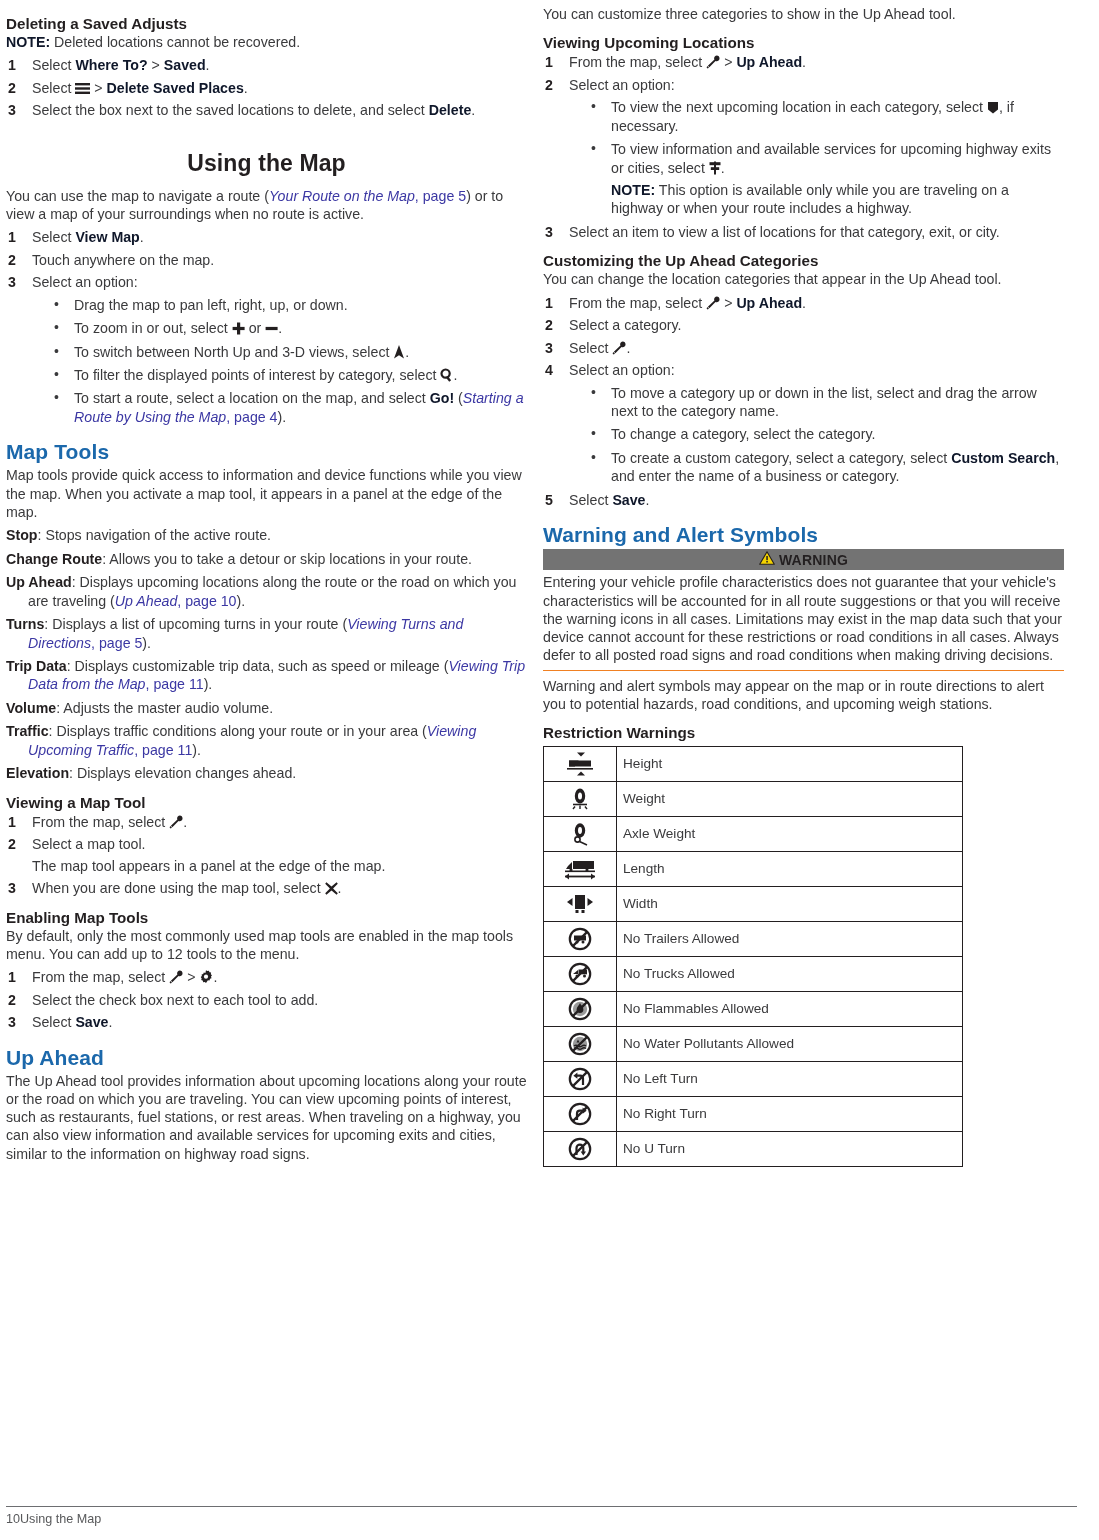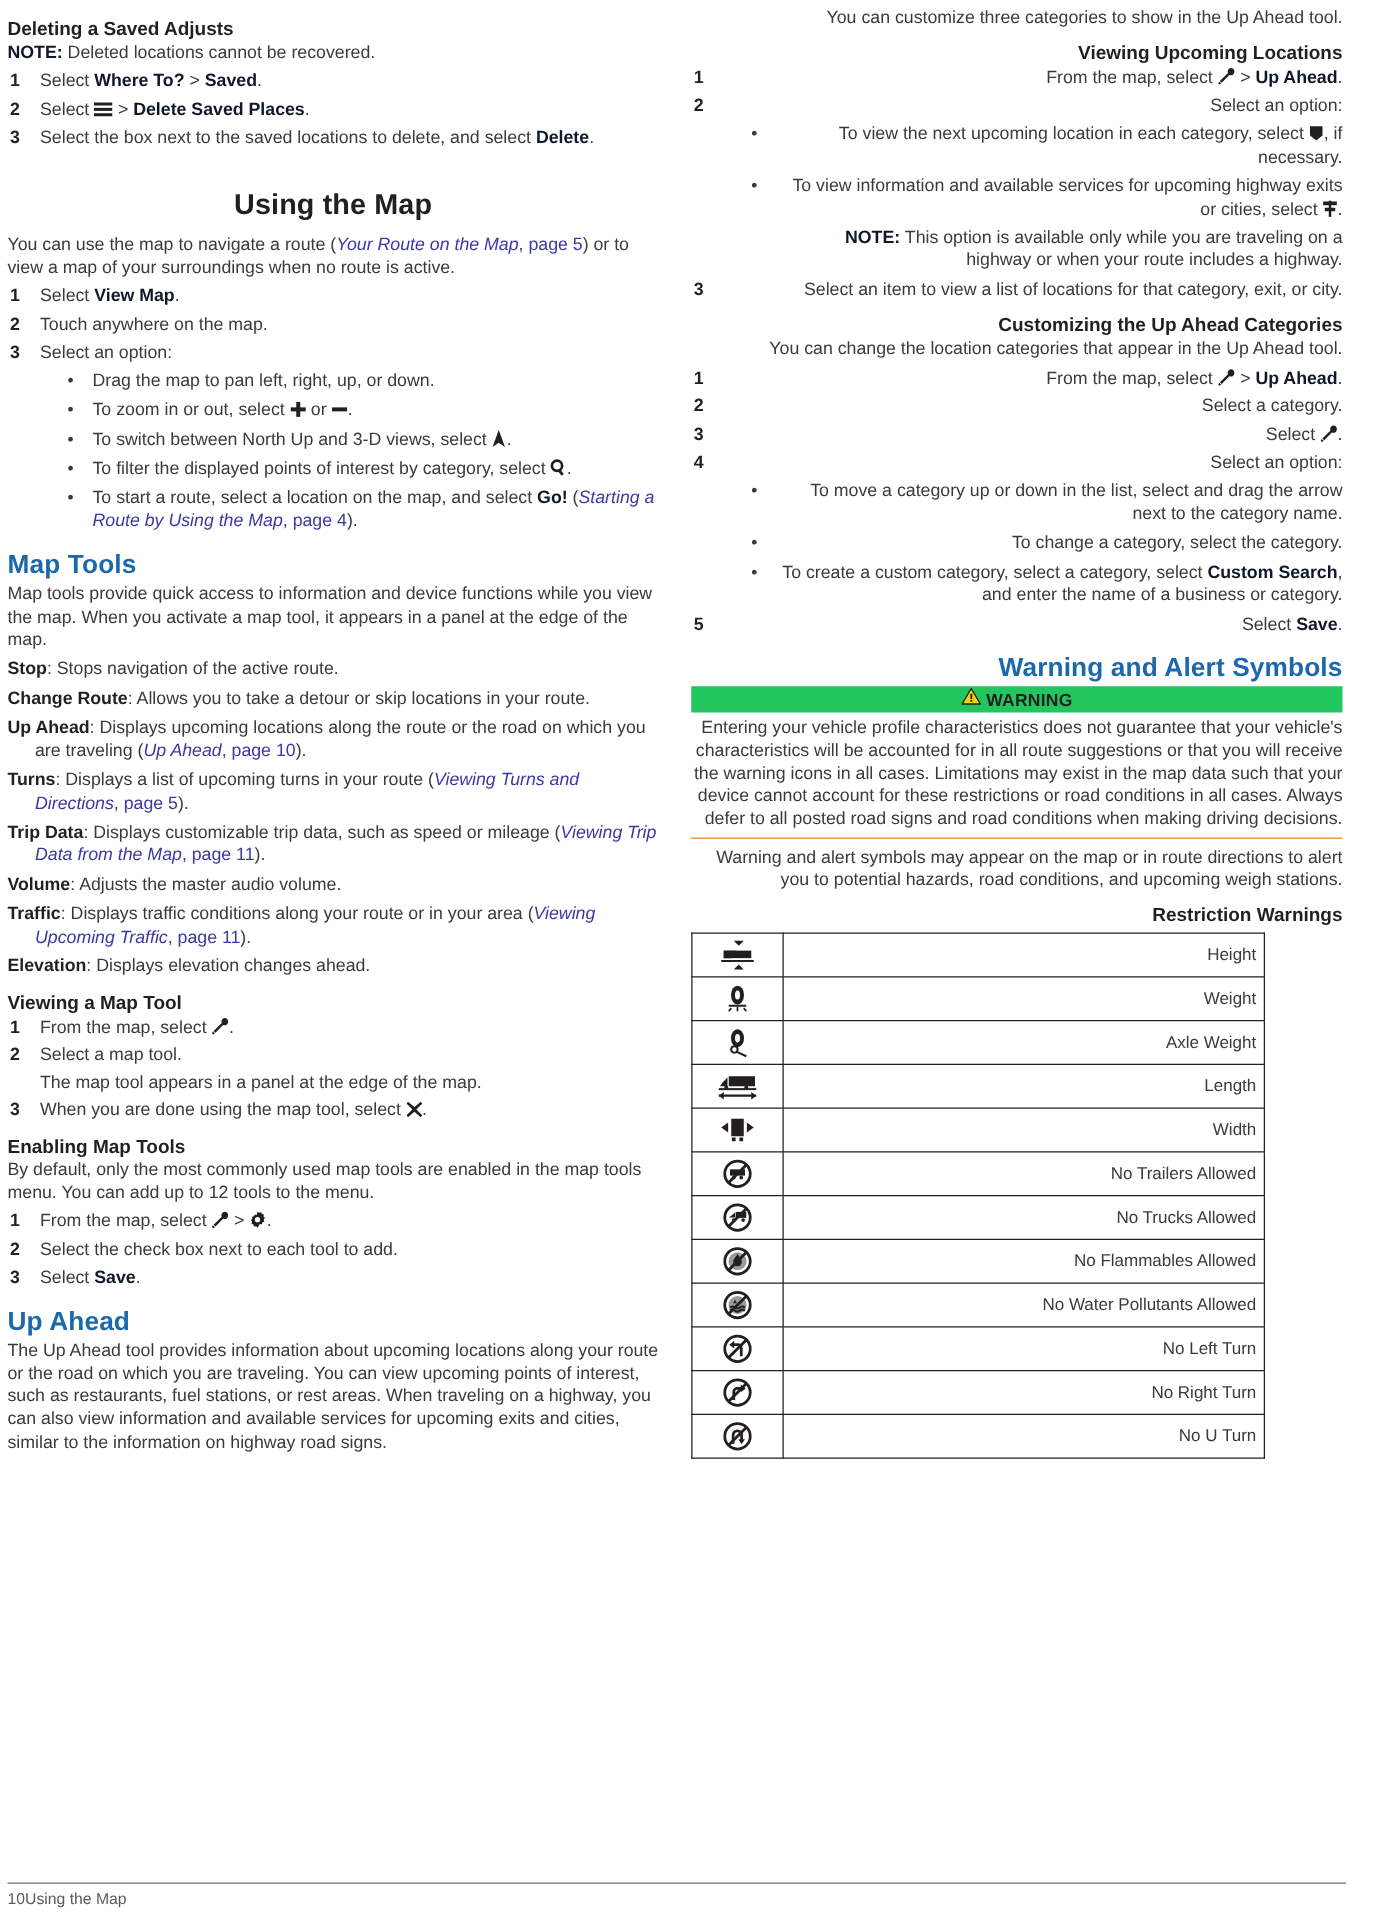--- a/index.html
+++ b/index.html
@@ -8,21 +8,21 @@
     background:#ffffff;
     font-family:"Liberation Sans", sans-serif;
     color:#231f20;
     position:relative;
     overflow:hidden;
   }
   .page { position:relative; width:1099px; height:1540px; box-sizing:border-box; padding:4px 22px 0 6px; }
   .cols { display:flex; gap:0; width:1071px; }
   .col { width:521px; }
   .col.left { padding-right:14px; }
-  .col.right { margin-left:12px;text-align:right; }
+  .col.right { margin-left:2px; }
 
   h1.chapter {
     font-size:23px; font-weight:bold; text-align:center;
     color:#231f20; margin:30px 0 10px 0; letter-spacing:0.1px;
   }
   h2.blue {
     font-size:21px; font-weight:bold; color:#1b68ab;
     margin:14px 0 2px 0; letter-spacing:0.1px;
   }
   h3.sub {
@@ -63,29 +63,29 @@
     padding-left:22px; text-indent:-22px;
   }
   dl.defs .def .term { font-weight:bold; color:#231f20; }
 
   
   .ic { display:inline-block; vertical-align:-2px; line-height:0; }
   .ic svg { display:block; }
 
   
   .warn-bar {
-    background:#22c55e; height:21px; display:flex; align-items:center;
+    background:#737373; height:21px; display:flex; align-items:center;
     justify-content:center; margin:2px 0 3px 0;
   }
   .warn-bar .wtxt { font-size:14px; font-weight:bold; color:#231f20; letter-spacing:0.2px; }
   .warn-bar .tri { margin-right:4px; vertical-align:-2px; }
   .warn-rule { border-bottom:1.3px solid #f08022; margin:4px 0 6px 0; }
 
   
-  table.symtab { border-collapse:collapse; width:459px; margin-top:5px; }
+  table.symtab { border-collapse:collapse; width:420px; margin-top:5px; }
   table.symtab td {
     border:1px solid #231f20; font-size:13.6px; color:#3a3a3c;
     padding:4px 6px; vertical-align:middle; line-height:1.2;
   }
   table.symtab td.icon { width:72px; text-align:center; padding:3px 0; height:28px; }
   table.symtab td.icon svg { display:inline-block; vertical-align:middle; }
 
   
   .footer {
     position:absolute; left:6px; right:22px; bottom:14px;

